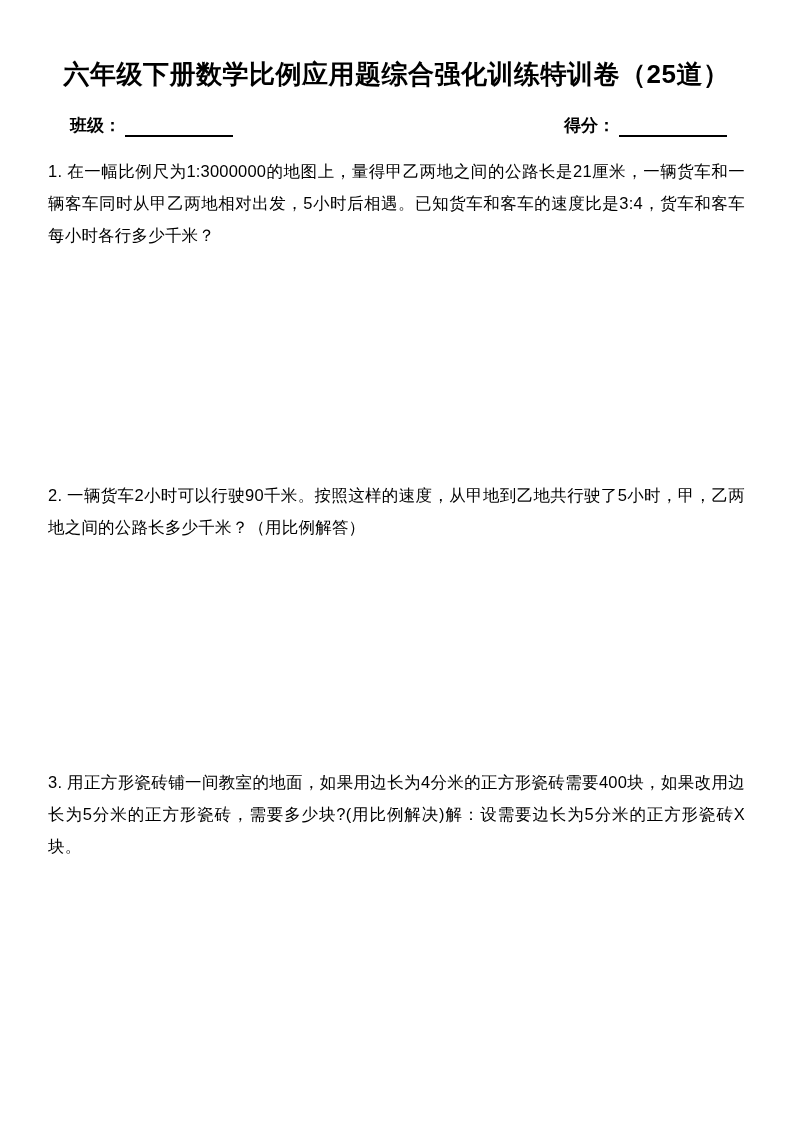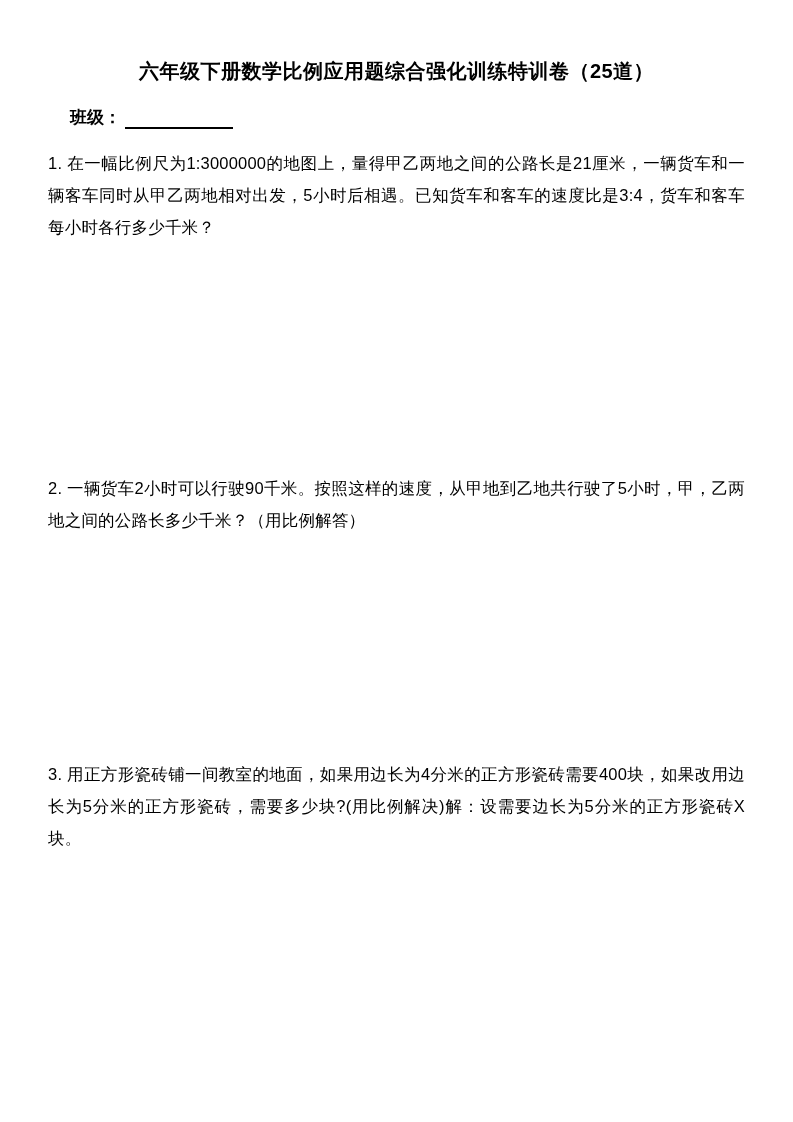--- a/index.html
+++ b/index.html
@@ -16,21 +16,21 @@
     overflow: hidden;
   }
   .page {
     width: 793px;
     height: 1122px;
     box-sizing: border-box;
     padding: 50px 48px 40px 48px;
     position: relative;
   }
   .title {
-    font-size: 20px;
+    font-size: 26px;
     font-weight: bold;
     text-align: center;
     letter-spacing: 0.5px;
     margin: 8px 0 0 0;
     line-height: 1.3;
     white-space: nowrap;
   }
   .info-row {
     display: flex;
     justify-content: space-between;
@@ -76,20 +76,24 @@
 
 <div class="page">
 
   <h1 class="title">六年级下册数学比例应用题综合强化训练特训卷（25道）</h1>
 
   <div class="info-row">
     <div class="info-field">
       <span class="info-label">班级：</span>
       <span class="info-blank"></span>
     </div>
+    <div class="info-field">
+      <span class="info-label">得分：</span>
+      <span class="info-blank"></span>
+    </div>
   </div>
 
   <div class="questions">
 
     <div class="question">
       <span class="q-text">1. 在一幅比例尺为1:3000000的地图上，量得甲乙两地之间的公路长是21厘米，一辆货车和一辆客车同时从甲乙两地相对出发，5小时后相遇。已知货车和客车的速度比是3:4，货车和客车每小时各行多少千米？</span>
     </div>
     <div class="q-spacer-1"></div>
 
     <div class="question">

